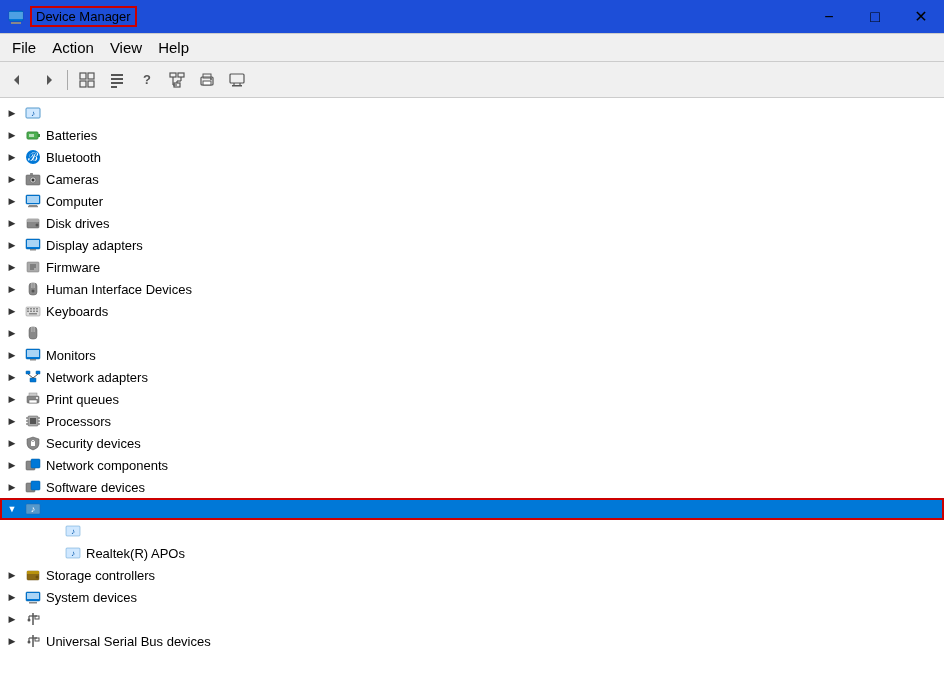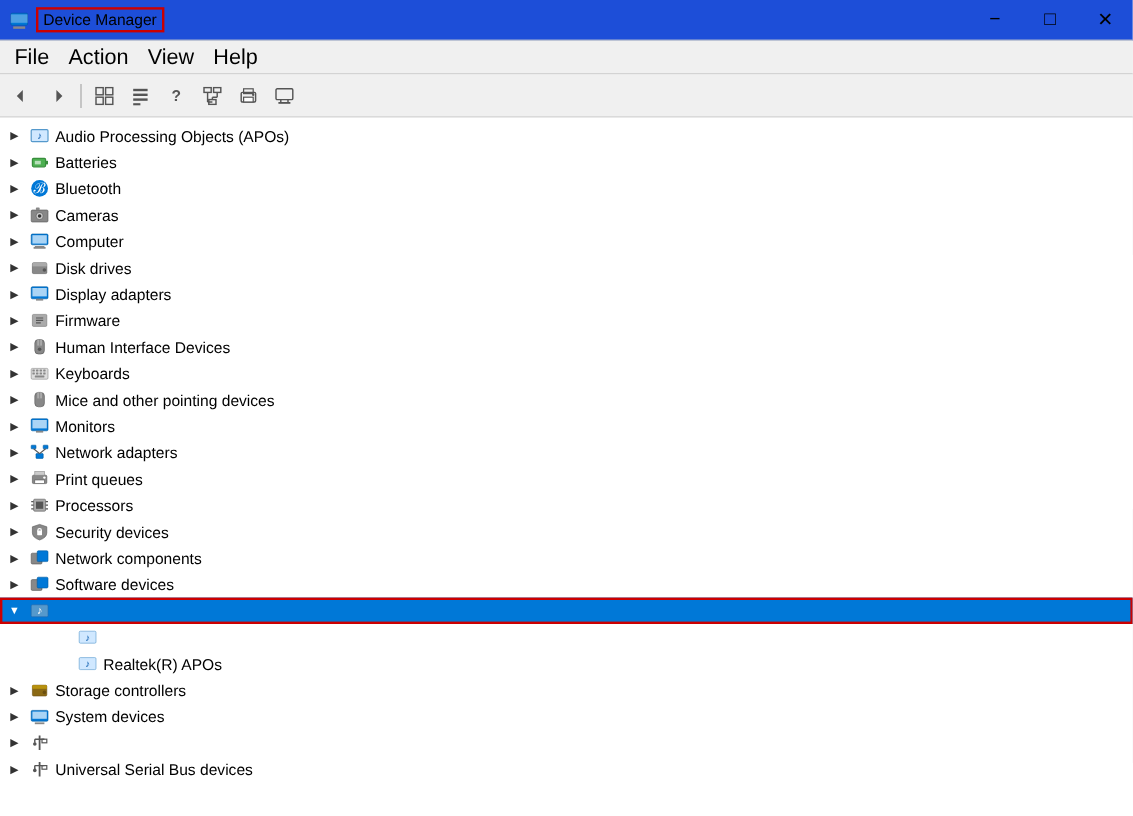--- a/index.html
+++ b/index.html
@@ -57,21 +57,21 @@
       align-items: center;
       padding: 2px 4px;
       background: #f0f0f0;
       border-bottom: 1px solid #ccc;
       height: 28px;
       gap: 0;
     }
     .menu-item {
       padding: 3px 8px;
       cursor: pointer;
-      font-size: 18px;
+      font-size: 15px;
       text-align: center;
     }
     
     .toolbar {
       display: flex;
       align-items: center;
       padding: 3px 4px;
       background: #f0f0f0;
       border-bottom: 1px solid #ccc;
       height: 36px;
@@ -254,21 +254,20 @@
 <div class="tree-container">
 
   <div class="tree-item">
     <div class="chevron">▶</div>
     <div class="item-icon">
       <svg width="16" height="16" viewBox="0 0 16 16">
           <rect x="1" y="3" width="14" height="10" rx="1" fill="#d0e8ff" stroke="#5599cc" stroke-width="1"></rect>
           <text x="8" y="11" text-anchor="middle" font-size="8" fill="#0055aa">♪</text>
         </svg>
     </div>
-    <span class="item-label">Audio Processing Objects (APOs)</span>
   </div>
 
   <div class="tree-item">
     <div class="chevron">▶</div>
     <div class="item-icon">
       <svg width="16" height="16" viewBox="0 0 16 16">
           <rect x="2" y="5" width="11" height="7" rx="1" fill="#4caf50" stroke="#388e3c" stroke-width="1"></rect>
           <rect x="13" y="7" width="2" height="3" fill="#388e3c"></rect>
           <rect x="4" y="7" width="5" height="3" fill="#fff" opacity="0.6"></rect>
         </svg>
@@ -384,21 +383,20 @@
 
   <div class="tree-item">
     <div class="chevron">▶</div>
     <div class="item-icon">
       <svg width="16" height="16" viewBox="0 0 16 16">
           <rect x="4" y="2" width="8" height="12" rx="3" fill="#888" stroke="#555" stroke-width="0.5"></rect>
           <rect x="6" y="2" width="4" height="5" fill="#aaa"></rect>
           <line x1="8" y1="2" x2="8" y2="7" stroke="#777" stroke-width="0.5"></line>
         </svg>
     </div>
-    <span class="item-label">Mice and other pointing devices</span>
   </div>
 
   <div class="tree-item">
     <div class="chevron">▶</div>
     <div class="item-icon">
       <svg width="16" height="16" viewBox="0 0 16 16">
           <rect x="1" y="2" width="14" height="10" rx="1" fill="#0078d7" stroke="#005a9e" stroke-width="0.5"></rect>
           <rect x="2" y="3" width="12" height="7" fill="#aad4f5"></rect>
           <rect x="5" y="12" width="6" height="1.5" fill="#888"></rect>
         </svg>

